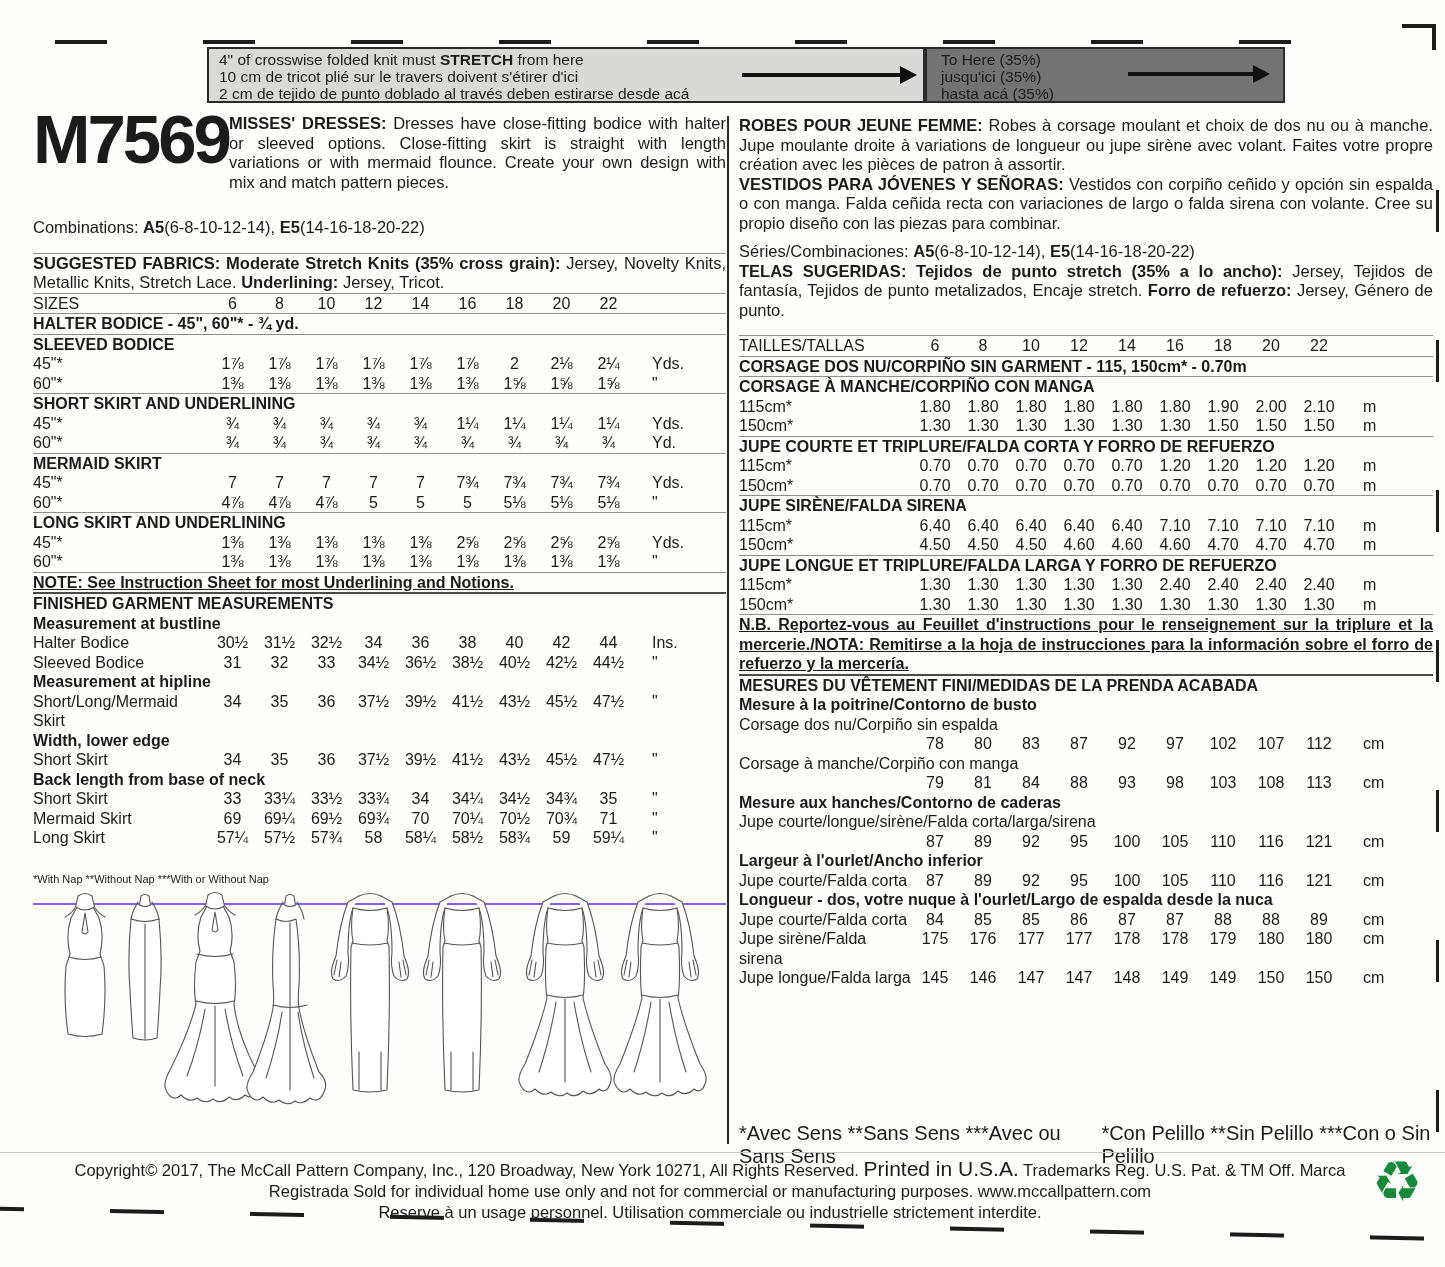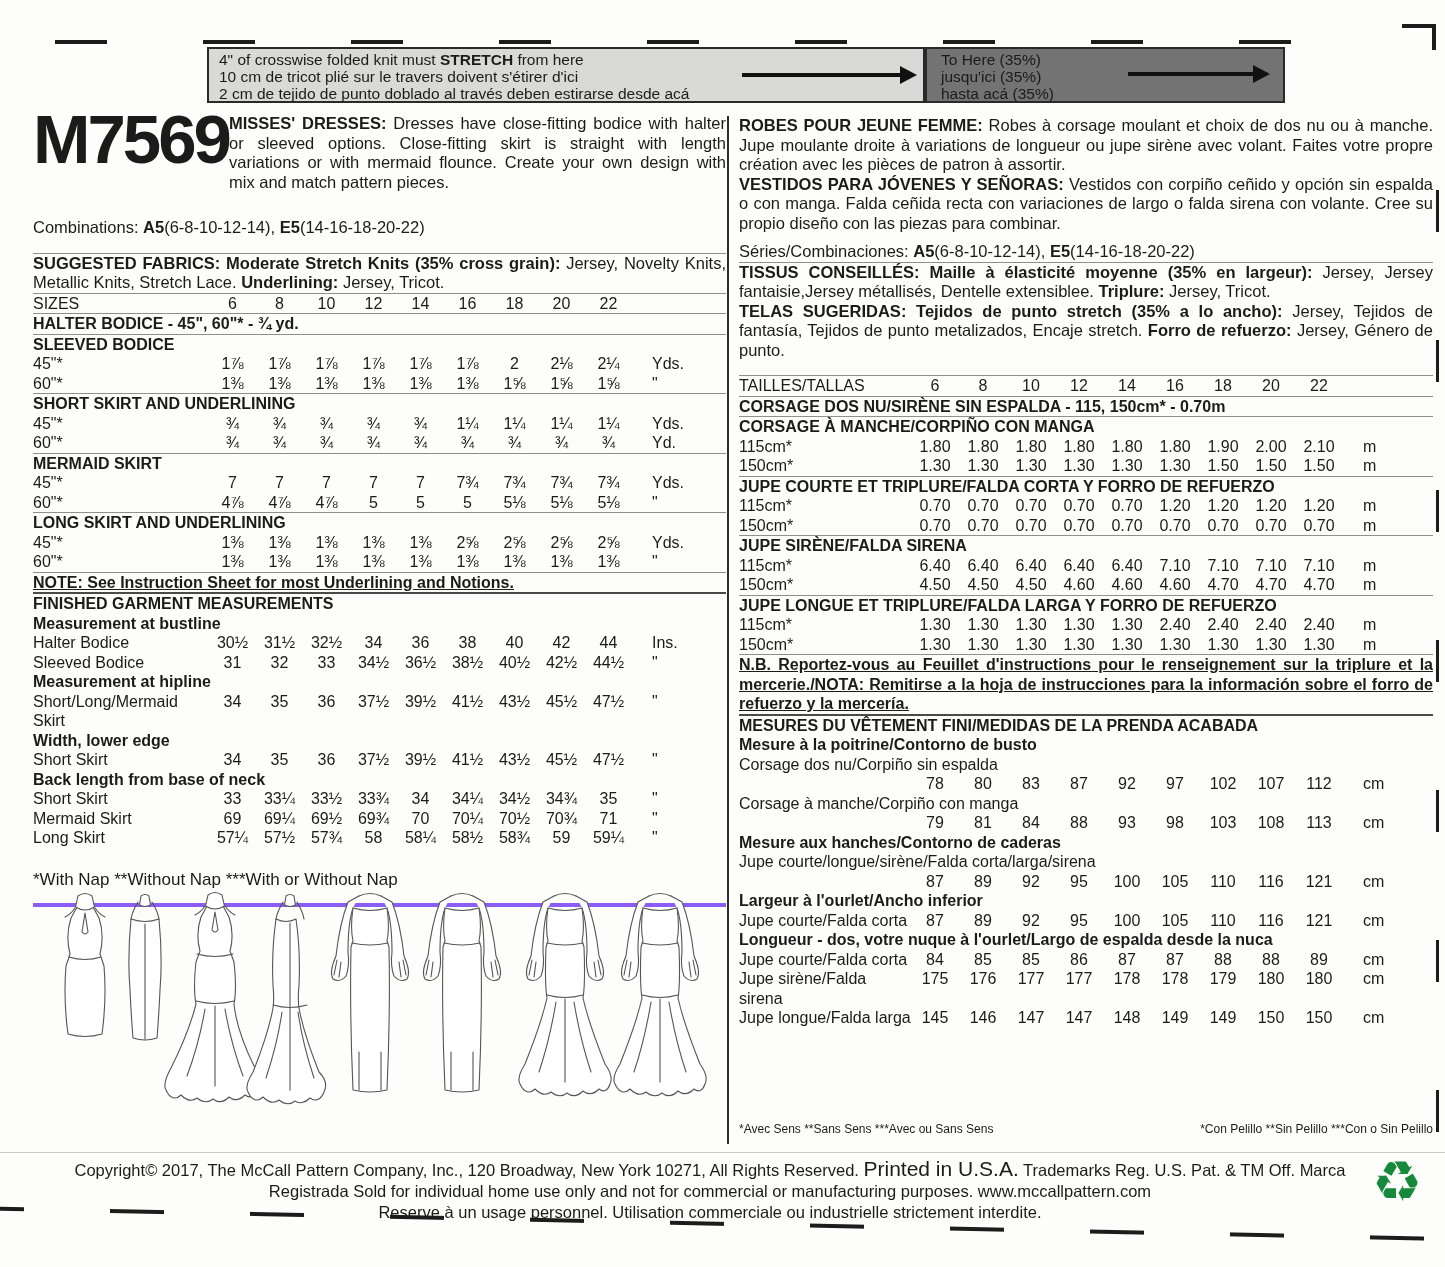--- a/index.html
+++ b/index.html
@@ -41,31 +41,31 @@
   .trow.bt{border-top:1px solid #8f8f8f;}
   .trow.header{border-top:2px solid #4a4a4a;}
   .trow.section .tlabel,.trow.note .tlabel,.trow.header .tlabel,.trow.subhead .tlabel,
   .trow.inline{font-weight:bold;}
   .tlabel.full{flex:1 1 auto;}
   .lt .tlabel.fixed{flex:0 0 176px;}
   .rt .tlabel.fixed{flex:0 0 172px;}
   .lt .tcell{flex:0 0 47px;text-align:center;}
   .rt .tcell{flex:0 0 48px;text-align:center;}
   .tunit{flex:1;text-align:left;padding-left:20px;}
-  .trow.footnote{margin-top:22px;border-bottom:4px solid #8b5cf6;padding-bottom:14px;
-    font-size:17px;font-weight:normal;}
+  .trow.footnote{margin-top:22px;border-bottom:2px solid #8b5cf6;padding-bottom:14px;
+    font-size:11px;font-weight:normal;}
   .trow.footnote .tlabel{font-weight:normal;}
   .trow.note .tlabel{white-space:normal;text-align:justify;text-decoration:underline;}
   
   .dresses-wrap{position:absolute;left:50px;top:872px;width:690px;height:248px;}
   .dresses-wrap svg{stroke:#555;fill:none;stroke-width:1.1;stroke-linecap:round;stroke-linejoin:round;}
   .dresses-wrap .fillw{fill:#fff;}
   
   .rc-footnotes{position:absolute;left:739px;top:1122px;width:694px;display:flex;
-    justify-content:space-between;font-size:12px;}
+    justify-content:space-between;font-size:20px;}
   
   .footer-rule{position:absolute;left:0;top:1152px;width:1445px;height:1px;background:#c8c8c8;}
   .footer{position:absolute;left:60px;top:1158px;width:1300px;text-align:center;
     font-size:16.5px;line-height:21px;}
   .printed-big{font-size:21px;}
   .recycle{position:absolute;left:1372px;top:1154px;font-size:56px;line-height:56px;color:#168a3a;}
 </style>
 </head>
 <body>
 
@@ -344,38 +344,37 @@
           <span class="tlabel full">*With Nap **Without Nap ***With or Without Nap</span>
         </div>
       </div>
   </div>
 
   <div class="right-col">
     <div class="para"><span class="b">ROBES POUR JEUNE FEMME:</span><span> Robes à corsage moulant et choix de dos nu ou à manche. Jupe moulante droite à variations de longueur ou jupe sirène avec volant. Faites votre propre création avec les pièces de patron à assortir.</span></div>
     <div class="para"><span class="b">VESTIDOS PARA JÓVENES Y SEÑORAS:</span><span> Vestidos con corpiño ceñido y opción sin espalda o con manga. Falda ceñida recta con variaciones de largo o falda sirena con volante. Cree su propio diseño con las piezas para combinar.</span></div>
     <div class="rc-gap"></div>
     <div class="para"><span>Séries/Combinaciones: </span><span class="b">A5</span><span>(6-8-10-12-14), </span><span class="b">E5</span><span>(14-16-18-20-22)</span></div>
-    <div class="para" style="border-top:1px solid #8f8f8f;"><span class="b">TISSUS CONSEILLÉS: Maille à élasticité moyenne (35% en largeur):</span><span> Jersey, Jersey fantaisie,Jersey métallisés, Dentelle extensiblee. </span><span class="b">Triplure:</span><span> Jersey, Tricot.</span></div>
     <div class="para"><span class="b">TELAS SUGERIDAS: Tejidos de punto stretch (35% a lo ancho):</span><span> Jersey, Tejidos de fantasía, Tejidos de punto metalizados, Encaje stretch. </span><span class="b">Forro de refuerzo:</span><span> Jersey, Género de punto.</span></div>
     <div class="tbl rt">
         <div class="trow sizes bt">
           <span class="tlabel fixed">TAILLES/TALLAS</span>
           <span class="tcell">6</span>
           <span class="tcell">8</span>
           <span class="tcell">10</span>
           <span class="tcell">12</span>
           <span class="tcell">14</span>
           <span class="tcell">16</span>
           <span class="tcell">18</span>
           <span class="tcell">20</span>
           <span class="tcell">22</span>
           <span class="tunit"></span>
         </div>
         <div class="trow inline bt">
-          <span class="tlabel full"><span class="b">CORSAGE DOS NU/SIRÈNE SIN ESPALDA - </span><span>115, 150cm* - 0.70m</span></span>
+          <span class="tlabel full"><span class="b">CORSAGE DOS NU/CORPIÑO SIN GARMENT - </span><span>115, 150cm* - 0.70m</span></span>
         </div>
         <div class="trow section bt">
           <span class="tlabel full">CORSAGE À MANCHE/CORPIÑO CON MANGA</span>
         </div>
         <div class="trow data">
           <span class="tlabel fixed">115cm*</span>
           <span class="tcell">1.80</span>
           <span class="tcell">1.80</span>
           <span class="tcell">1.80</span>
           <span class="tcell">1.80</span>

